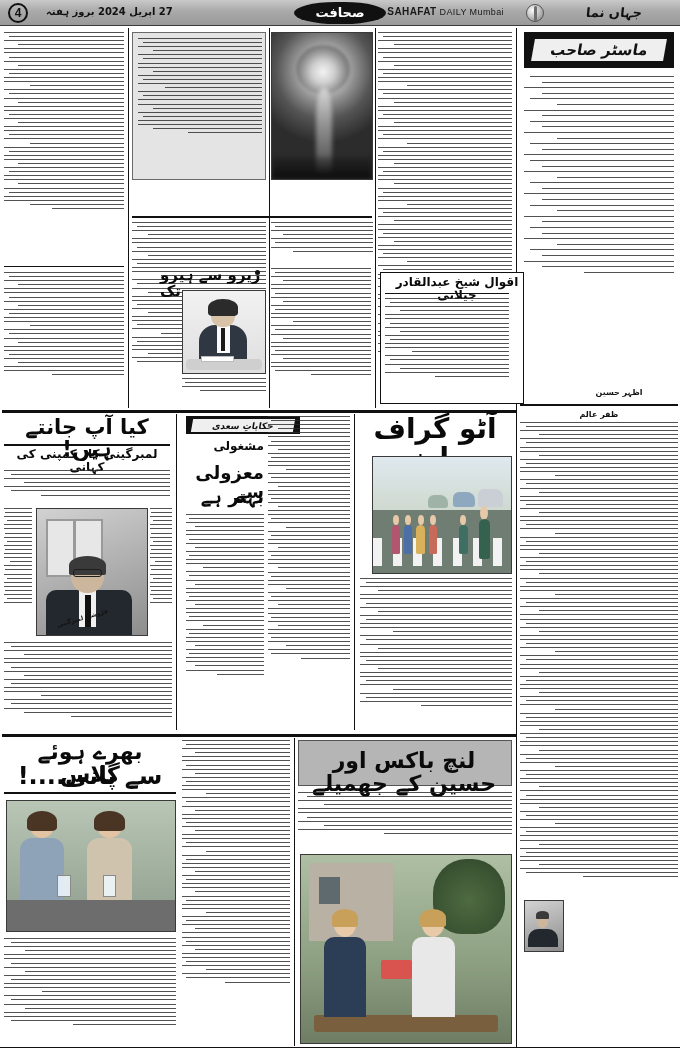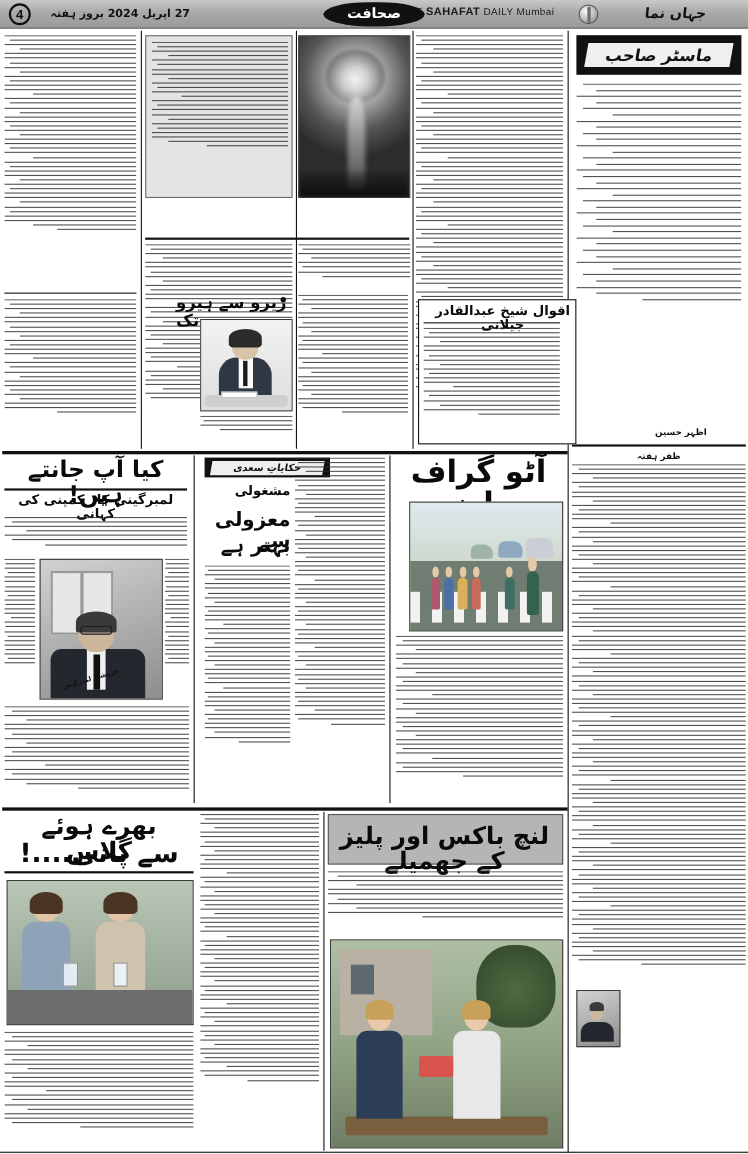--- a/index.html
+++ b/index.html
@@ -280,21 +280,21 @@
       <div class="ln s4"></div>
       <div class="ln s2"></div>
     <div class="ln s3"></div>
       <div class="ln s1"></div>
       <div class="ln s3"></div>
       <div class="ln s5"></div>
   </div>
   <div class="byline" style="left:544px; top:388px; width:150px;">اظہر حسین</div>
   <div class="hrule2" style="left:520px; top:404px; width:158px;"></div>
 
-  <div class="byline" style="left:524px; top:410px; width:150px;">ظفر ہفتہ</div>
+  <div class="byline" style="left:524px; top:410px; width:150px;">ظفر عالم</div>
   <div class="txt dense" style="left:520px; top:422px; width:158px; height:575px;">
     <div class="ln s1"></div>
       <div class="ln s2"></div>
       <div class="ln s1"></div>
       <div class="ln s3"></div>
     <div class="ln s1"></div>
       <div class="ln s2"></div>
       <div class="ln s1"></div>
       <div class="ln s1"></div>
     <div class="ln s3"></div>
@@ -1115,21 +1115,21 @@
       <div class="ln s2"></div>
       <div class="ln s1"></div>
     <div class="ln s4"></div>
       <div class="ln s1"></div>
       <div class="ln s2"></div>
       <div class="ln s5"></div>
   </div>
   <div class="vrule" style="left:294px; top:738px; width:1px; height:308px;"></div>
 
   <div class="greybox" style="left:298px; top:740px; width:214px; height:46px; background:#b5b5b5; border:1px solid #555;">
-    <div class="hd-ur" style="position:absolute; right:4px; top:8px; width:206px; font-size:22px;">لنچ باکس اور پلیز کے جھمیلے</div>
+    <div class="hd-ur" style="position:absolute; right:4px; top:8px; width:206px; font-size:22px;">لنچ باکس اور حسین کے جھمیلے</div>
   </div>
   <div class="txt dense" style="left:298px; top:792px; width:214px; height:58px;">
     <div class="ln s1"></div>
       <div class="ln s2"></div>
       <div class="ln s1"></div>
       <div class="ln s3"></div>
     <div class="ln s1"></div>
       <div class="ln s1"></div>
       <div class="ln s2"></div>
       <div class="ln s1"></div>

